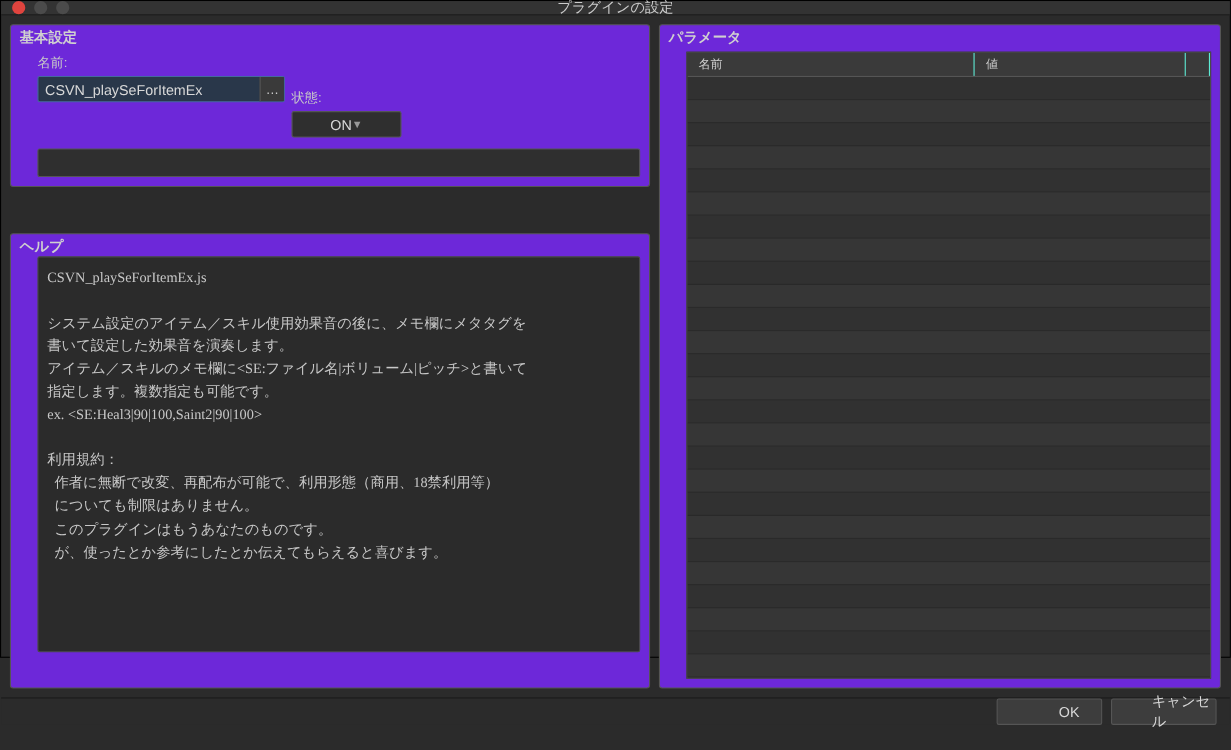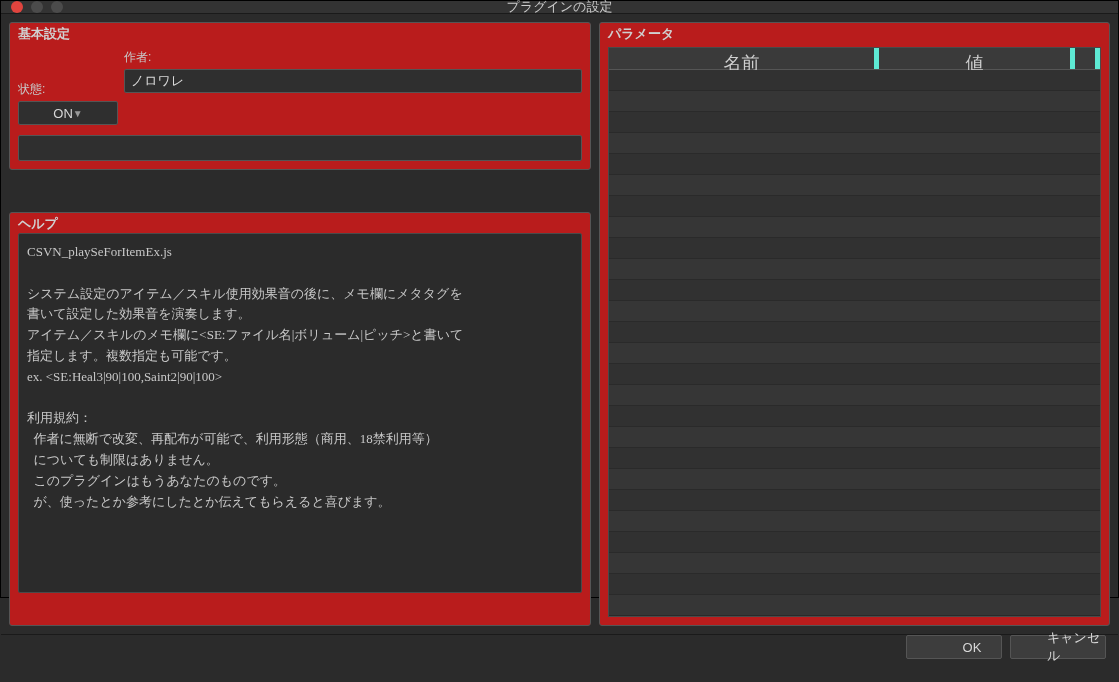--- a/index.html
+++ b/index.html
@@ -55,24 +55,24 @@
     flex-direction: column;
     gap: 8px;
   }
   .right-col {
     flex: 1;
     display: flex;
     flex-direction: column;
   }
   .groupbox {
     border: 1px solid #555;
-    background: #b91c1c;
+    background: #6d28d9;
     border-radius: 3px;
     position: relative;
-    padding: 20px 8px 8px 8px;
+    padding: 20px 8px 8px 24px;
   }
   .groupbox-title {
     position: absolute;
     top: 2px;
     left: 8px;
     font-size: 13px;
     font-weight: bold;
     color: #d0d0d0;
   }
   .basic-settings .row {
@@ -155,41 +155,40 @@
     font-size: 13px;
     line-height: 1.6;
     white-space: pre-wrap;
     font-family: Liberation Serif, serif;
     overflow: auto;
   }
   .params-box {
     flex: 1;
     display: flex;
     flex-direction: column;
-    text-align: center;
   }
   .param-table {
     flex: 1;
     border: 1px solid #4a4a4a;
     background: #2f2f2f;
     display: flex;
     flex-direction: column;
     overflow: hidden;
   }
   .param-header {
     display: flex;
     height: 22px;
     background: #3a3a3a;
     border-bottom: 1px solid #555;
   }
   .param-header .th {
     padding: 3px 10px;
-    font-size: 18px;
+    font-size: 11px;
     color: #d0d0d0;
-    border-right: 5px solid #5eead4;
+    border-right: 1px solid #5eead4;
   }
   .th-name { width: 55%; }
   .th-value { flex: 1; }
   .th-end { width: 22px; border-right: none; }
   .param-rows {
     flex: 1;
     overflow: auto;
   }
   .param-row {
     height: 21px;
@@ -237,31 +236,32 @@
   </div>
 
   <div class="content">
 
     <div class="left-col">
 
       <div class="groupbox basic-settings">
         <div class="groupbox-title">基本設定</div>
 
         <div class="row">
+          <div class="field field-name">
+            <div class="field-label">名前:</div>
+            <div class="input-like plugin-name-field">
+              <span>CSVN_playSeForItemEx</span>
+              <span class="dots">…</span>
+            </div>
+          </div>
           <div class="field field-status">
             <div class="field-label">状態:</div>
             <div class="input-like dropdown">
               <span>ON</span>
               <span class="caret">▼</span>
-            </div>
-          </div>
-          <div class="field field-author">
-            <div class="field-label">作者:</div>
-            <div class="input-like">
-              <span>ノロワレ</span>
             </div>
           </div>
         </div>
 
 
         <div class="readonly-box empty-box"></div>
       </div>
 
       <div class="groupbox help-box">
         <div class="groupbox-title">ヘルプ</div>

